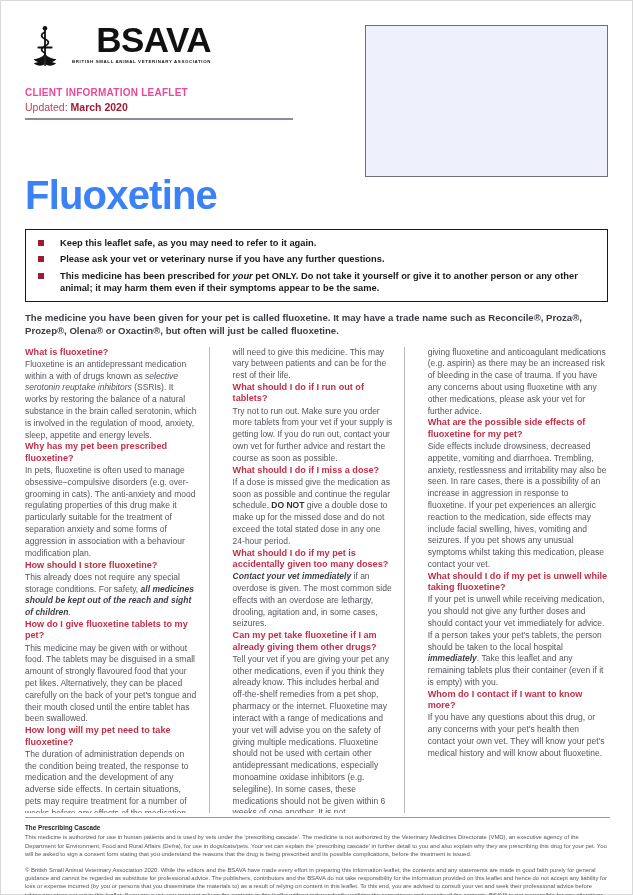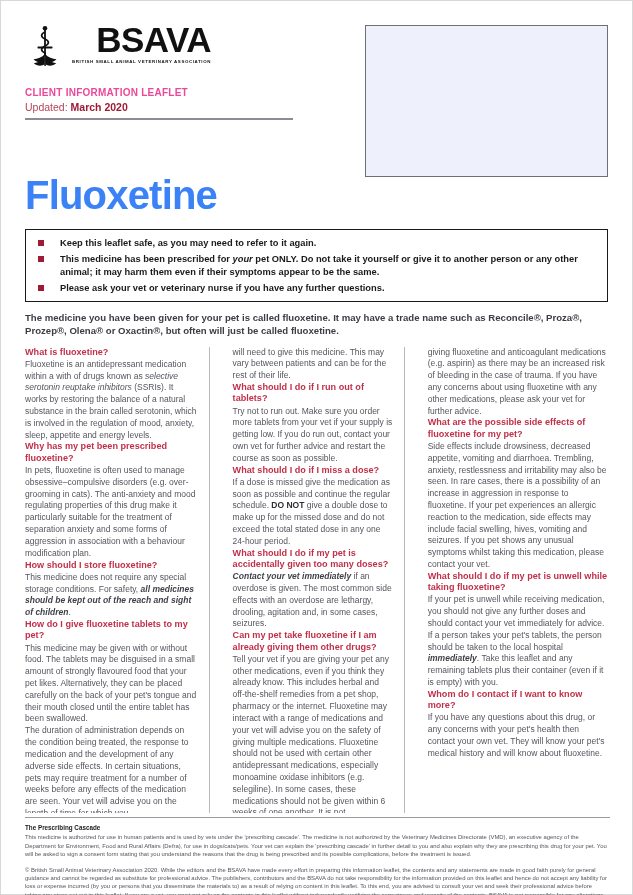--- a/index.html
+++ b/index.html
@@ -211,45 +211,46 @@
 
   <div class="drug-title">Fluoxetine</div>
 
   <div class="warn-box">
     <div class="warn-item">
       <span class="warn-bullet"></span>
       <span>Keep this leaflet safe, as you may need to refer to it again.</span>
     </div>
     <div class="warn-item">
       <span class="warn-bullet"></span>
-      <span><span>This medicine has been prescribed for </span><i>your</i><span> pet ONLY. Do not take it yourself or give it to another person or any other animal; it may harm them even if their symptoms appear to be the same.</span></span>
+      <span>Please ask your vet or veterinary nurse if you have any further questions.</span>
     </div>
     <div class="warn-item">
       <span class="warn-bullet"></span>
-      <span>Please ask your vet or veterinary nurse if you have any further questions.</span>
+      <span><span>This medicine has been prescribed for </span><i>your</i><span> pet ONLY. Do not take it yourself or give it to another person or any other animal; it may harm them even if their symptoms appear to be the same.</span></span>
     </div>
   </div>
 
   <div class="intro">The medicine you have been given for your pet is called fluoxetine. It may have a trade name such as Reconcile®, Proza®, Prozep®, Olena® or Oxactin®, but often will just be called fluoxetine.</div>
 
   <div class="cols">
 
     <div class="col">
       <h3 class="q first">What is fluoxetine?</h3>
       <p><span>Fluoxetine is an antidepressant medication within a with of drugs known as </span><span class="it">selective serotonin reuptake inhibitors</span><span> (SSRIs). It works by restoring the balance of a natural substance in the brain called serotonin, which is involved in the regulation of mood, anxiety, sleep, appetite and energy levels.</span></p>
 
       <h3 class="q">Why has my pet been prescribed fluoxetine?</h3>
       <p>In pets, fluoxetine is often used to manage obsessive–compulsive disorders (e.g. over-grooming in cats). The anti-anxiety and mood regulating properties of this drug make it particularly suitable for the treatment of separation anxiety and some forms of aggression in association with a behaviour modification plan.</p>
 
       <h3 class="q">How should I store fluoxetine?</h3>
-      <p><span>This medicine does not require any special storage conditions. For safety, </span><span class="bi">all medicines should be kept out of the reach and sight of children</span><span>.</span></p>
+      <p><span>This already does not require any special storage conditions. For safety, </span><span class="bi">all medicines should be kept out of the reach and sight of children</span><span>.</span></p>
 
       <h3 class="q">How do I give fluoxetine tablets to my pet?</h3>
       <p>This medicine may be given with or without food. The tablets may be disguised in a small amount of strongly flavoured food that your pet likes. Alternatively, they can be placed carefully on the back of your pet's tongue and their mouth closed until the entire tablet has been swallowed.</p>
 
+      <h3 class="q">How long will my pet need to take fluoxetine?</h3>
       <p>The duration of administration depends on the condition being treated, the response to medication and the development of any adverse side effects. In certain situations, pets may require treatment for a number of weeks before any effects of the medication are seen. Your vet will advise you on the length of time for which you</p>
     </div>
 
     <div class="col mid">
       <p>will need to give this medicine. This may vary between patients and can be for the rest of their life.</p>
 
       <h3 class="q">What should I do if I run out of tablets?</h3>
       <p>Try not to run out. Make sure you order more tablets from your vet if your supply is getting low. If you do run out, contact your own vet for further advice and restart the course as soon as possible.</p>
 
       <h3 class="q">What should I do if I miss a dose?</h3>

